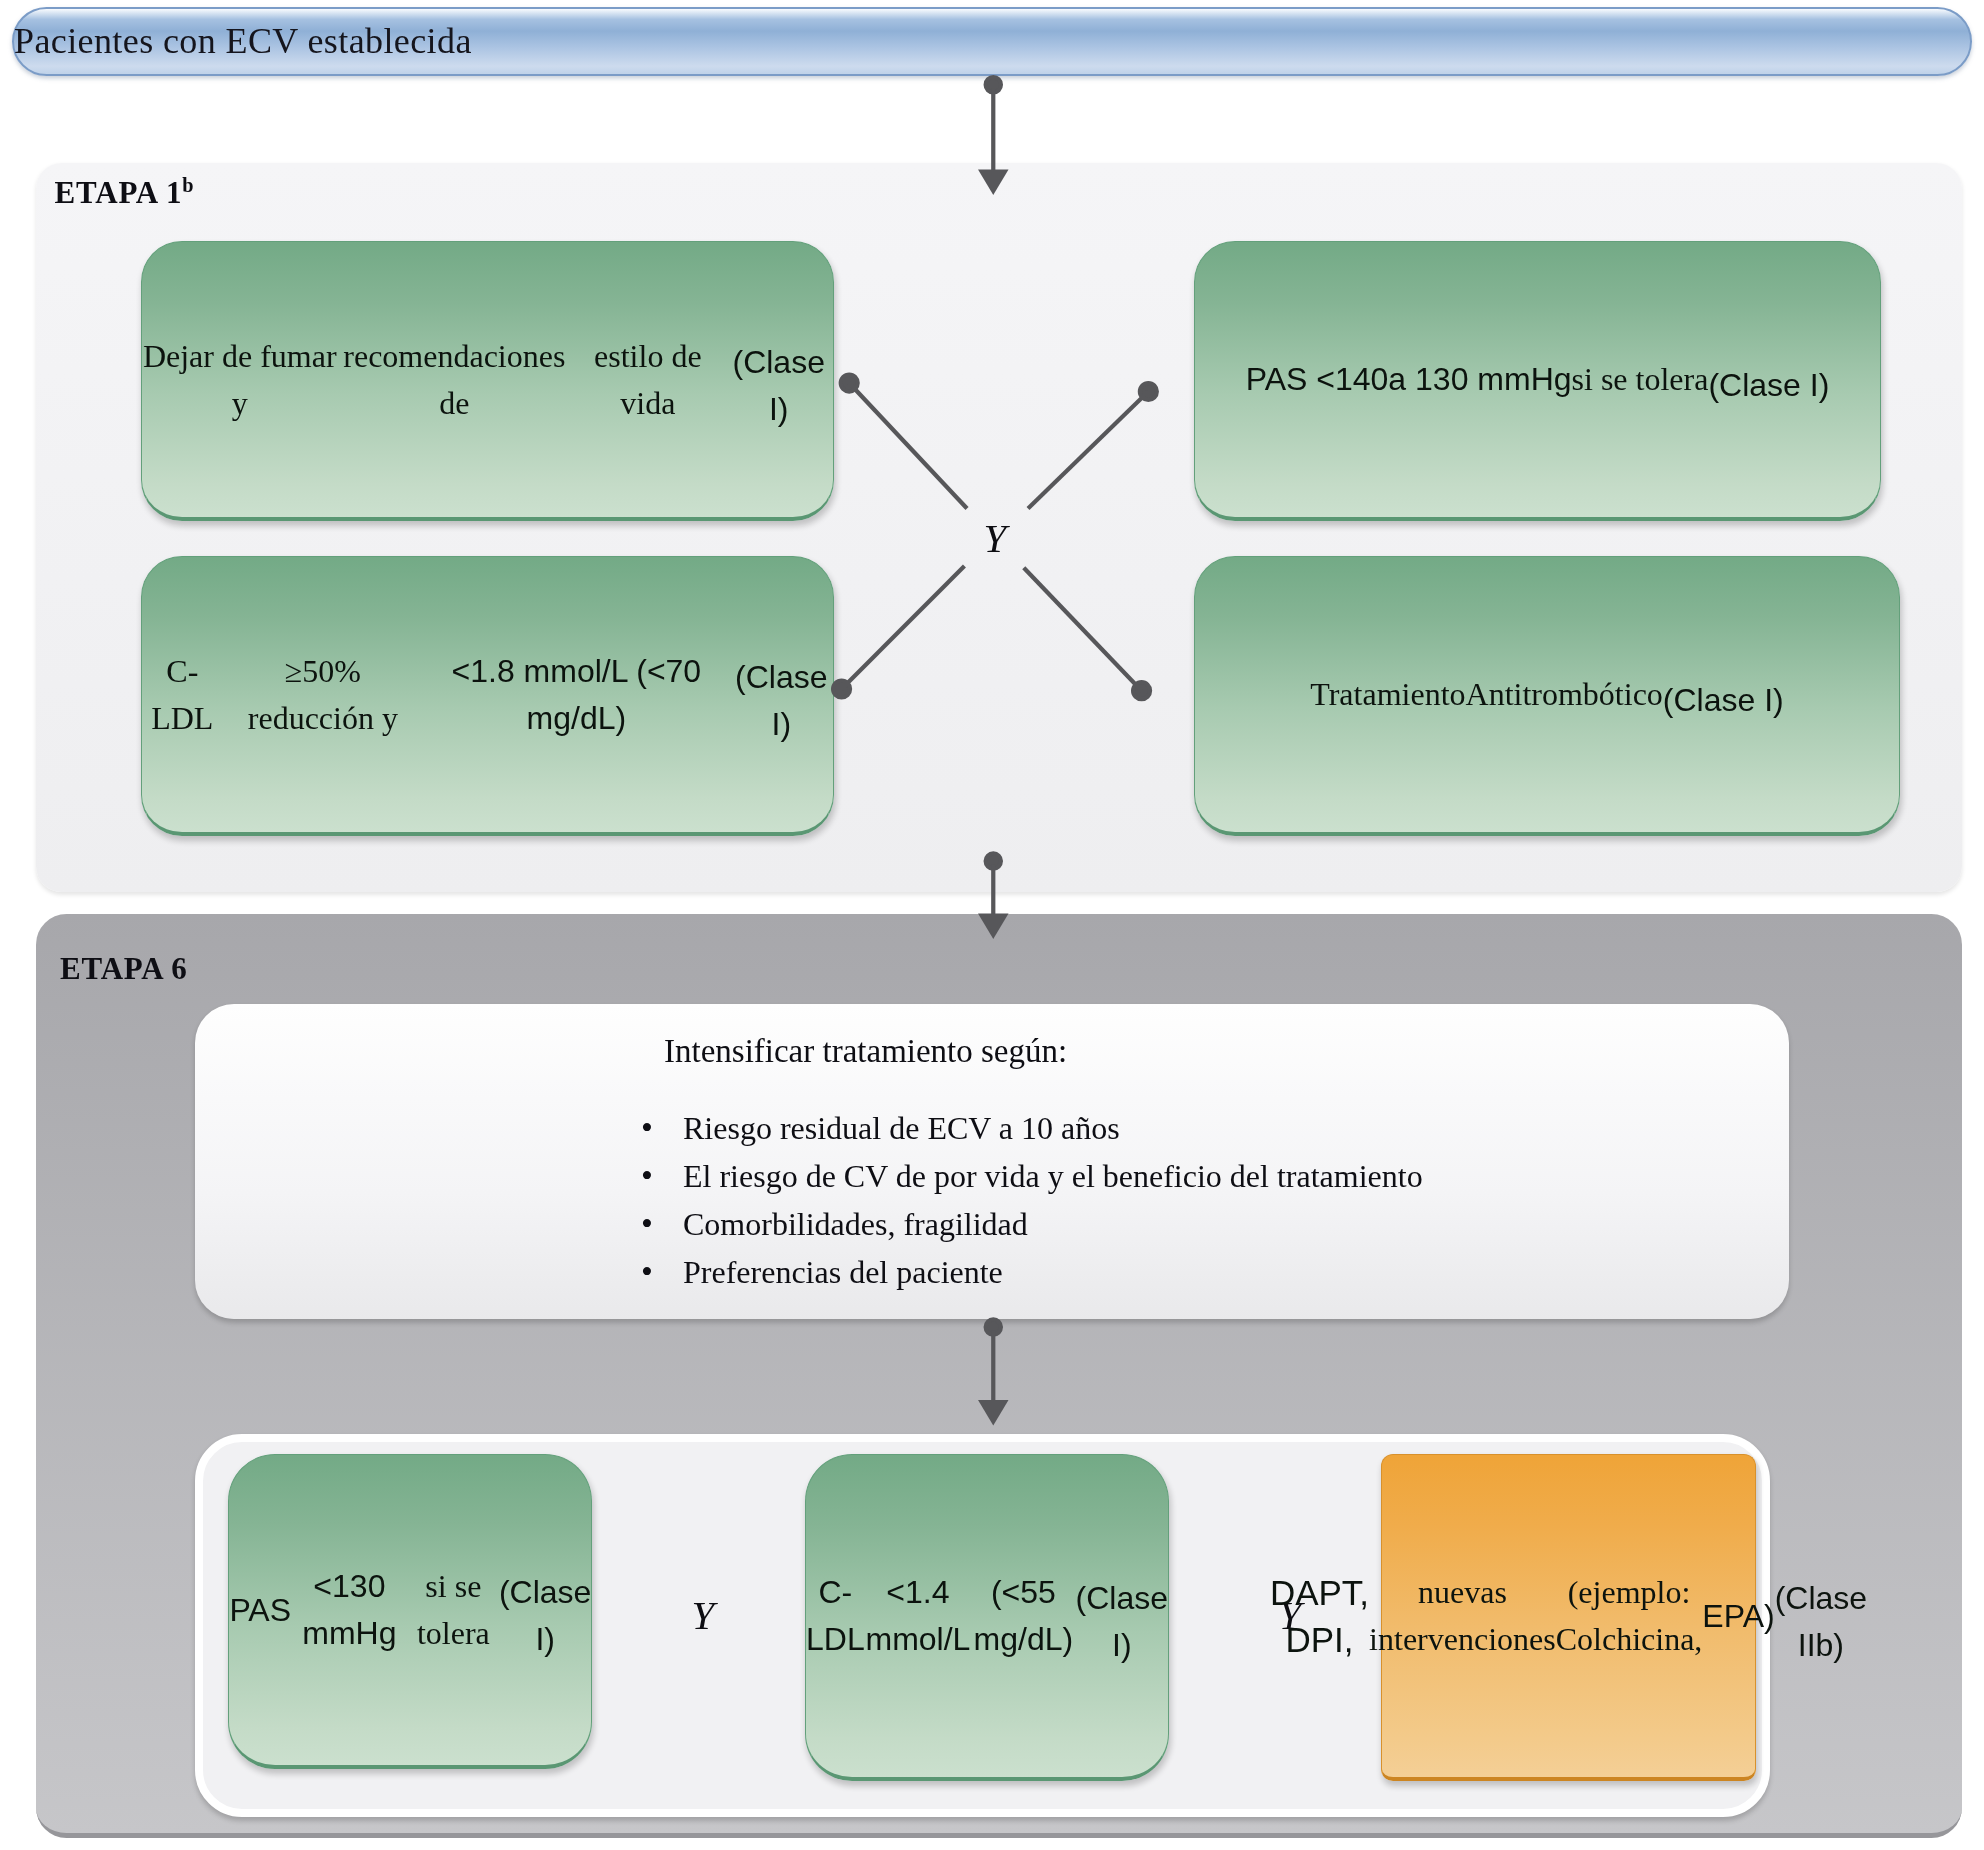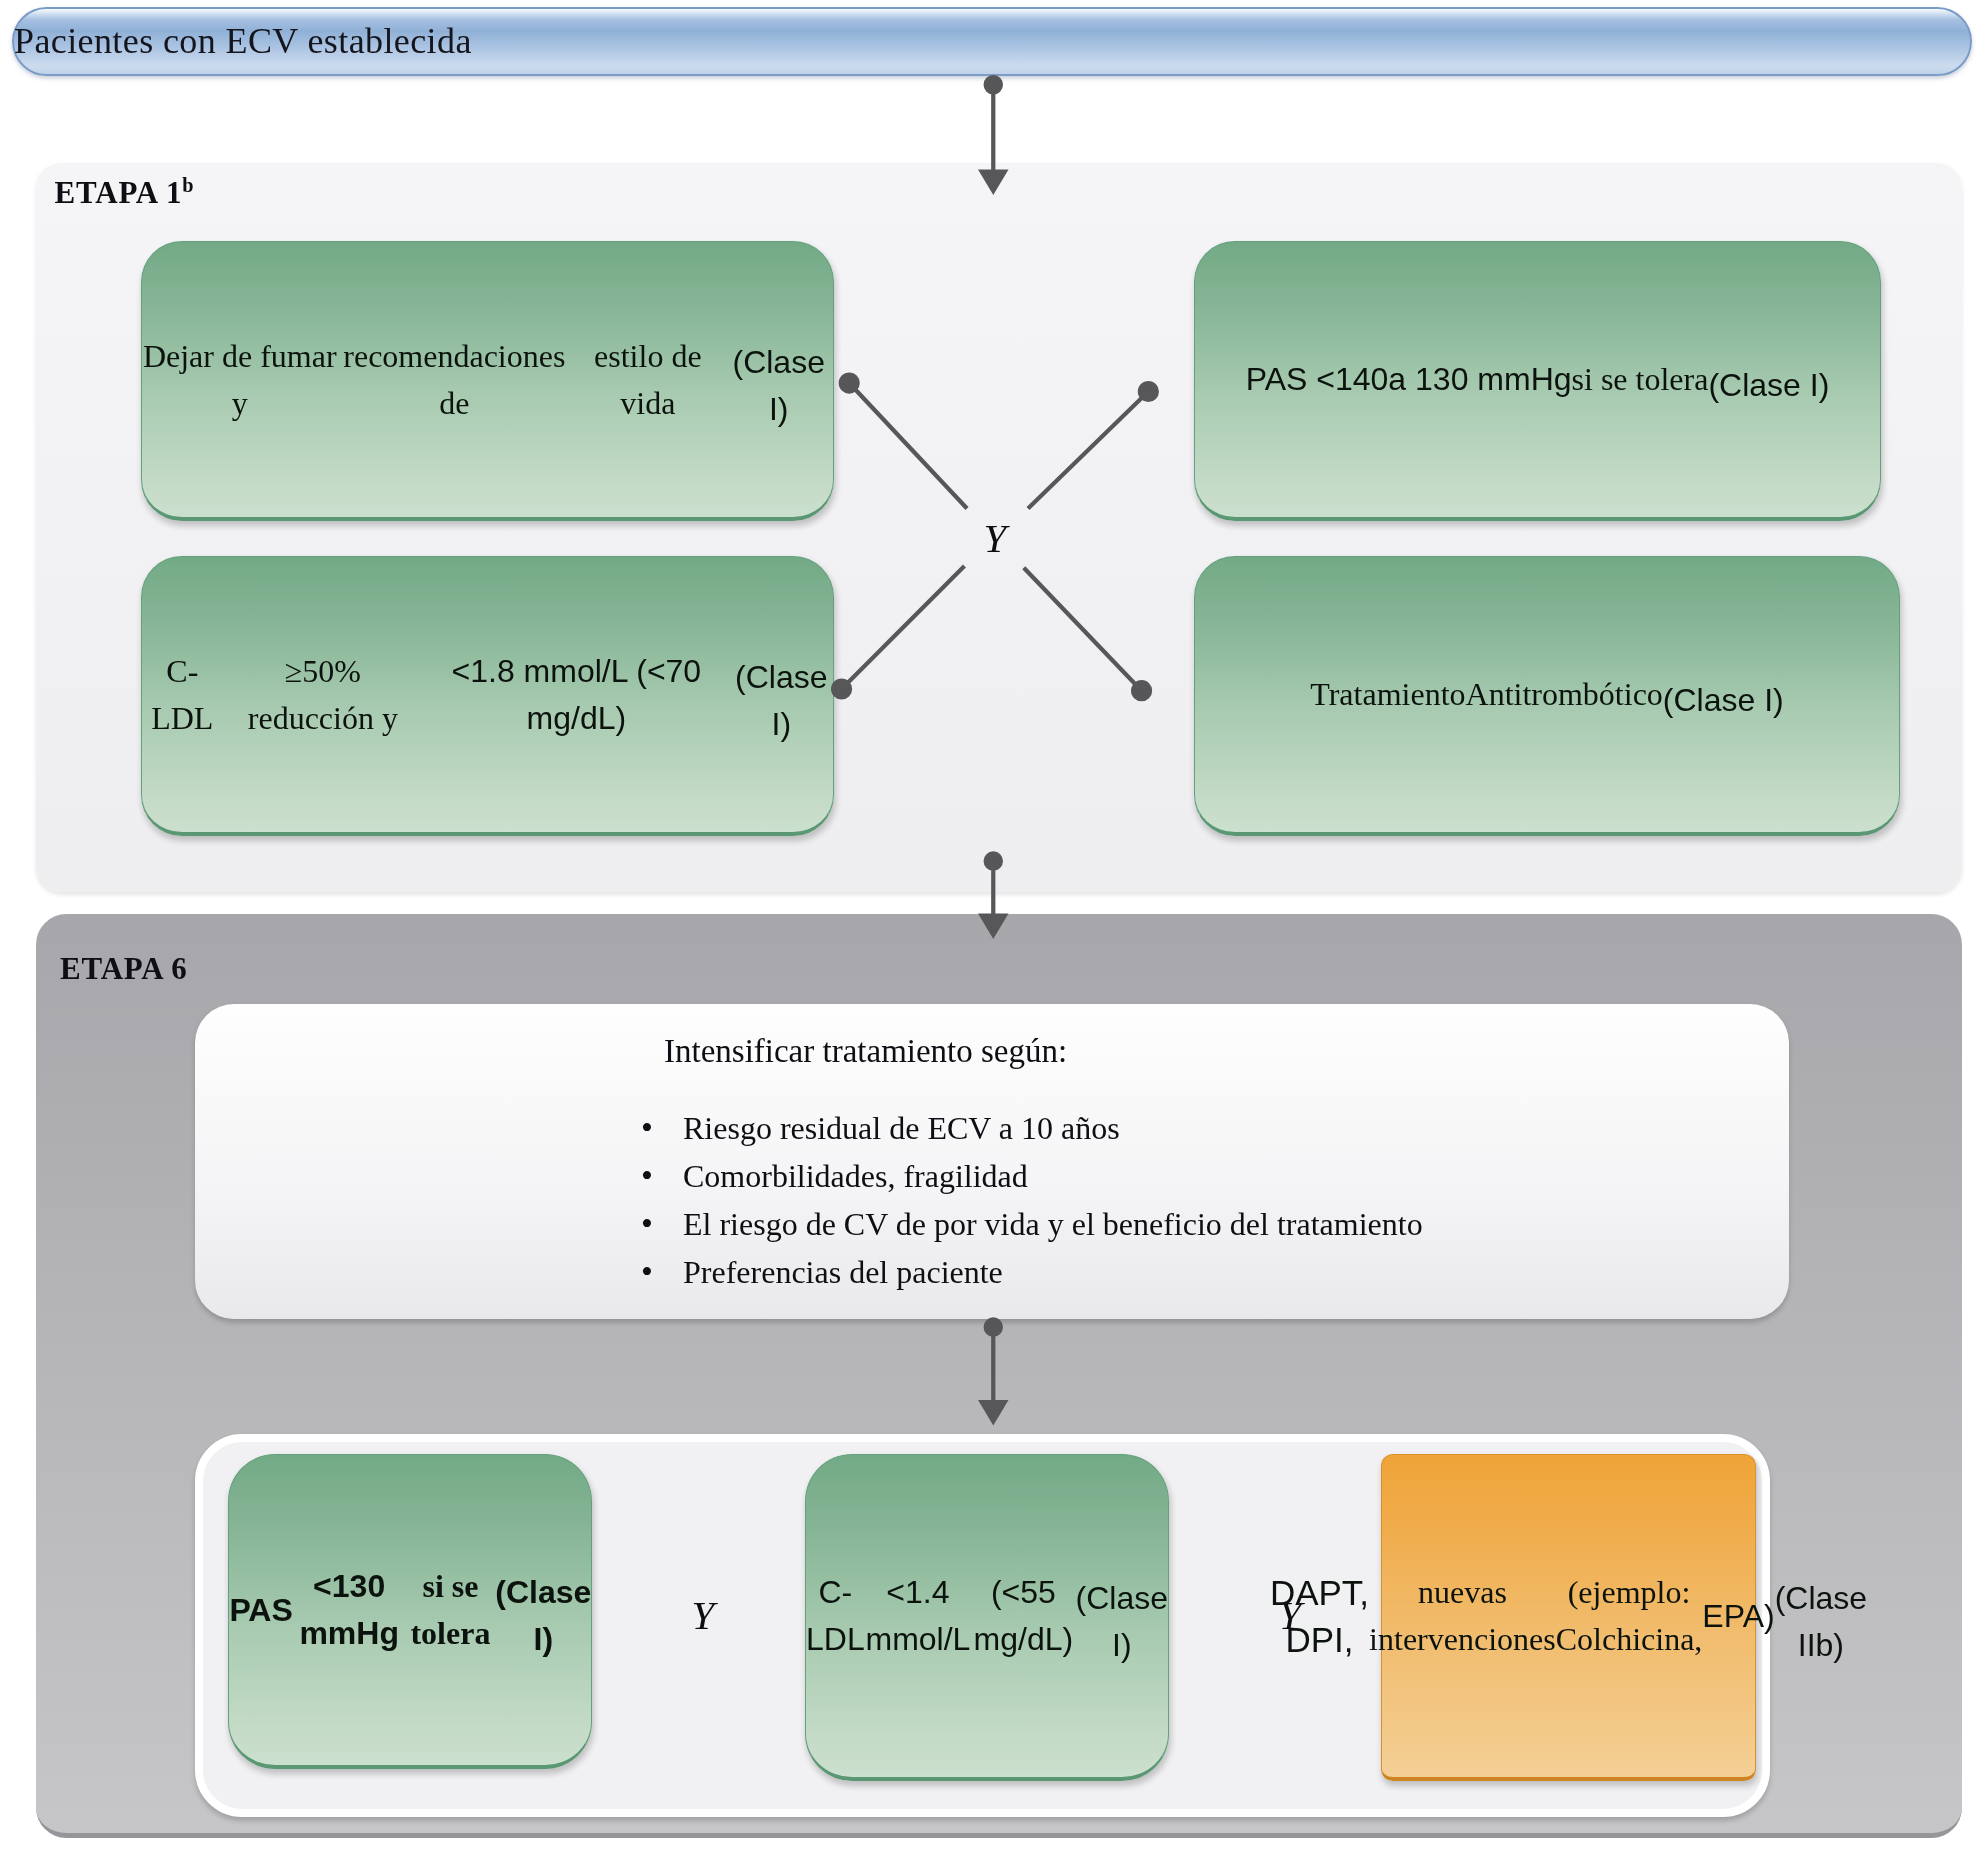--- a/index.html
+++ b/index.html
@@ -58,21 +58,21 @@
   .int-content{position:absolute;left:441px;top:29px;}
   .int-title{font-size:33px;color:#0e0e14;margin-left:28px;margin-bottom:34px;}
   .int-list{list-style:none;margin:0;padding:0;}
   .int-list li{position:relative;padding-left:47px;font-size:32px;line-height:48px;color:#0e0e14;}
   .int-list li::before{content:"\2022";position:absolute;left:5.1px;top:0;font-size:34px;}
 
   
   .bottom-container{position:absolute;left:159px;top:520px;width:1575px;height:383px;box-sizing:border-box;
              border:8.5px solid #ffffff;border-radius:47px;background:#f1f1f3;
              box-shadow:0 3.4px 5.1px rgba(0,0,0,.18);}
-  .p2{left:25.4px;top:12px;width:364px;height:315px;border-radius:47px;font-weight:bold;}
+  .p2{left:25.4px;top:12px;width:364px;height:315px;border-radius:47px;}
   .c2{left:602px;top:12px;width:364px;height:327px;border-radius:47px;}
   .o2{left:1178px;top:12px;width:375px;height:327px;border-radius:12px;}
   .y2{left:500px;top:173px;}
   .y3{left:1087px;top:173px;}
 
   
   .overlay{position:absolute;left:0;top:0;width:1984px;height:1850px;pointer-events:none;}
 </style>
 </head>
 <body>
@@ -121,22 +121,22 @@
   <section class="stage2">
     <div class="stage-label s2-label">
       <span>ETAPA 6</span>
     </div>
 
     <div class="intensify">
       <div class="int-content">
         <div class="int-title">Intensificar tratamiento según:</div>
         <ul class="int-list">
           <li><span>Riesgo residual de ECV a 10 años</span></li>
+          <li><span>El riesgo de CV de por vida y el beneficio del tratamiento</span></li>
           <li><span>Comorbilidades, fragilidad</span></li>
-          <li><span>El riesgo de CV de por vida y el beneficio del tratamiento</span></li>
           <li><span>Preferencias del paciente</span></li>
         </ul>
       </div>
     </div>
 
     <div class="bottom-container">
       <div class="gbox p2">
         <span class="ln sans">PAS</span>
         <span class="ln sans">&lt;130 mmHg</span>
         <span class="ln serif">si se tolera</span>

